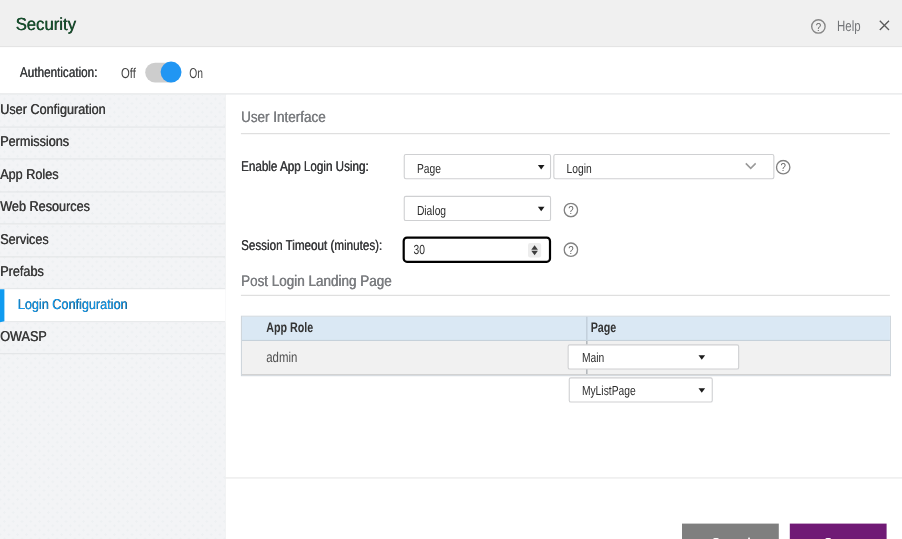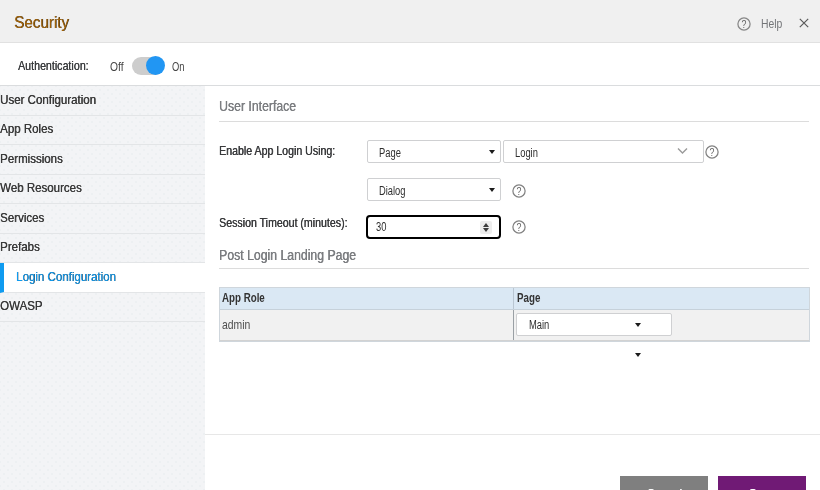--- a/index.html
+++ b/index.html
@@ -6,21 +6,21 @@
   html,body { width:820px; height:490px; overflow:hidden; background:#fff;
     font-family:"Liberation Sans",sans-serif; }
   #root { position:relative; width:820px; height:490px; }
   .abs { position:absolute; }
   .sq { display:inline-block; transform-origin:0 50%; }
 
   
   #header { position:absolute; left:0; top:0; width:820px; height:43px;
     background:#f0f0f0; border-bottom:1px solid #e1e1e1; }
   #title { position:absolute; left:14px; top:14px; font-size:16px; font-weight:400;
-    color:#a16207; text-shadow:0.5px 0 0 #2f2f2f; }
+    color:#14532d; text-shadow:0.5px 0 0 #2f2f2f; }
   #title .sq { transform:scaleX(0.95); }
   #helptxt { position:absolute; left:761px; top:15.5px; font-size:13.5px; color:#737578; }
   #helptxt .sq { transform:scaleX(0.77); }
 
   
   #authbar { position:absolute; left:0; top:43px; width:820px; height:43px;
     background:#fff; border-bottom:1px solid #dadcde; }
   #authlbl { position:absolute; left:18px; top:58px; font-size:13px; font-weight:400;
     color:#3a3c3e; text-shadow:0.3px 0 0 #3a3c3e; }
   #authlbl .sq { transform:scaleX(0.82); }
@@ -72,21 +72,21 @@
   #spin .up { position:absolute; left:2.5px; top:2px; width:0; height:0;
     border-left:3.5px solid transparent; border-right:3.5px solid transparent;
     border-bottom:4px solid #3d3d3d; }
   #spin .dn { position:absolute; left:2.5px; top:7.5px; width:0; height:0;
     border-left:3.5px solid transparent; border-right:3.5px solid transparent;
     border-top:4px solid #3d3d3d; }
 
   
   #tbl { position:absolute; left:218.5px; top:287px; width:591.5px;
     border:1px solid #cfd6dc; }
-  .trow { display:flex; }
+  .trow { display:flex;padding-left:20px; }
   #thead { background:#dae8f4; height:21.5px; border-bottom:1px solid #c6d1da; }
   #thead .c { font-size:12.5px; font-weight:700; color:#333; display:flex; align-items:center; }
   #thead .sq { transform:scaleX(0.78); }
   .c1 { width:293.5px; padding-left:2.5px; }
   .c2 { flex:1; padding-left:2.5px; border-left:1px solid #b9c6d2; }
   #r1 { background:#f1f1f1; height:31px; border-bottom:1px solid #d2d2d2; }
   #r2 { background:#fff; height:30px; }
   .rc { font-size:13px; color:#4f4f4f; display:flex; align-items:center; }
   .rc .sq { transform:scaleX(0.80); }
   #r1 .c2, #r2 .c2 { border-left:1px solid #9aa0a5; }
@@ -120,24 +120,24 @@
   <div id="offlbl"><span class="sq">Off</span></div>
   <div id="track"></div>
   <div id="knob"></div>
   <div id="onlbl"><span class="sq">On</span></div>
 
   <div id="sidebar">
     <div class="item">
         <span class="sq">User Configuration</span>
       </div>
     <div class="item">
+        <span class="sq">Permissions</span>
+      </div>
+    <div class="item">
         <span class="sq">App Roles</span>
-      </div>
-    <div class="item">
-        <span class="sq">Permissions</span>
       </div>
     <div class="item">
         <span class="sq">Web Resources</span>
       </div>
     <div class="item">
         <span class="sq">Services</span>
       </div>
     <div class="item">
         <span class="sq">Prefabs</span>
       </div>
@@ -208,20 +208,23 @@
         <div class="rc c1">
           <span class="sq">admin</span>
         </div>
         <div class="rc c2"></div>
       </div>
   </div>
   <div class="sel" style="left:516px; top:313px; width:156px; height:23px;">
       <span class="sq">Main</span>
     </div>
   <div class="tri" style="left:635px; top:322.5px;"></div>
+  <div class="sel" style="left:516.5px; top:343px; width:131px; height:23px;">
+      <span class="sq">MyListPage</span>
+    </div>
   <div class="tri" style="left:635px; top:352.5px;"></div>
 
   <div id="fline"></div>
   <div class="btn" id="cancel">
       <span class="sq">Cancel</span>
     </div>
   <div class="btn" id="save">
       <span class="sq">Save</span>
     </div>
 

